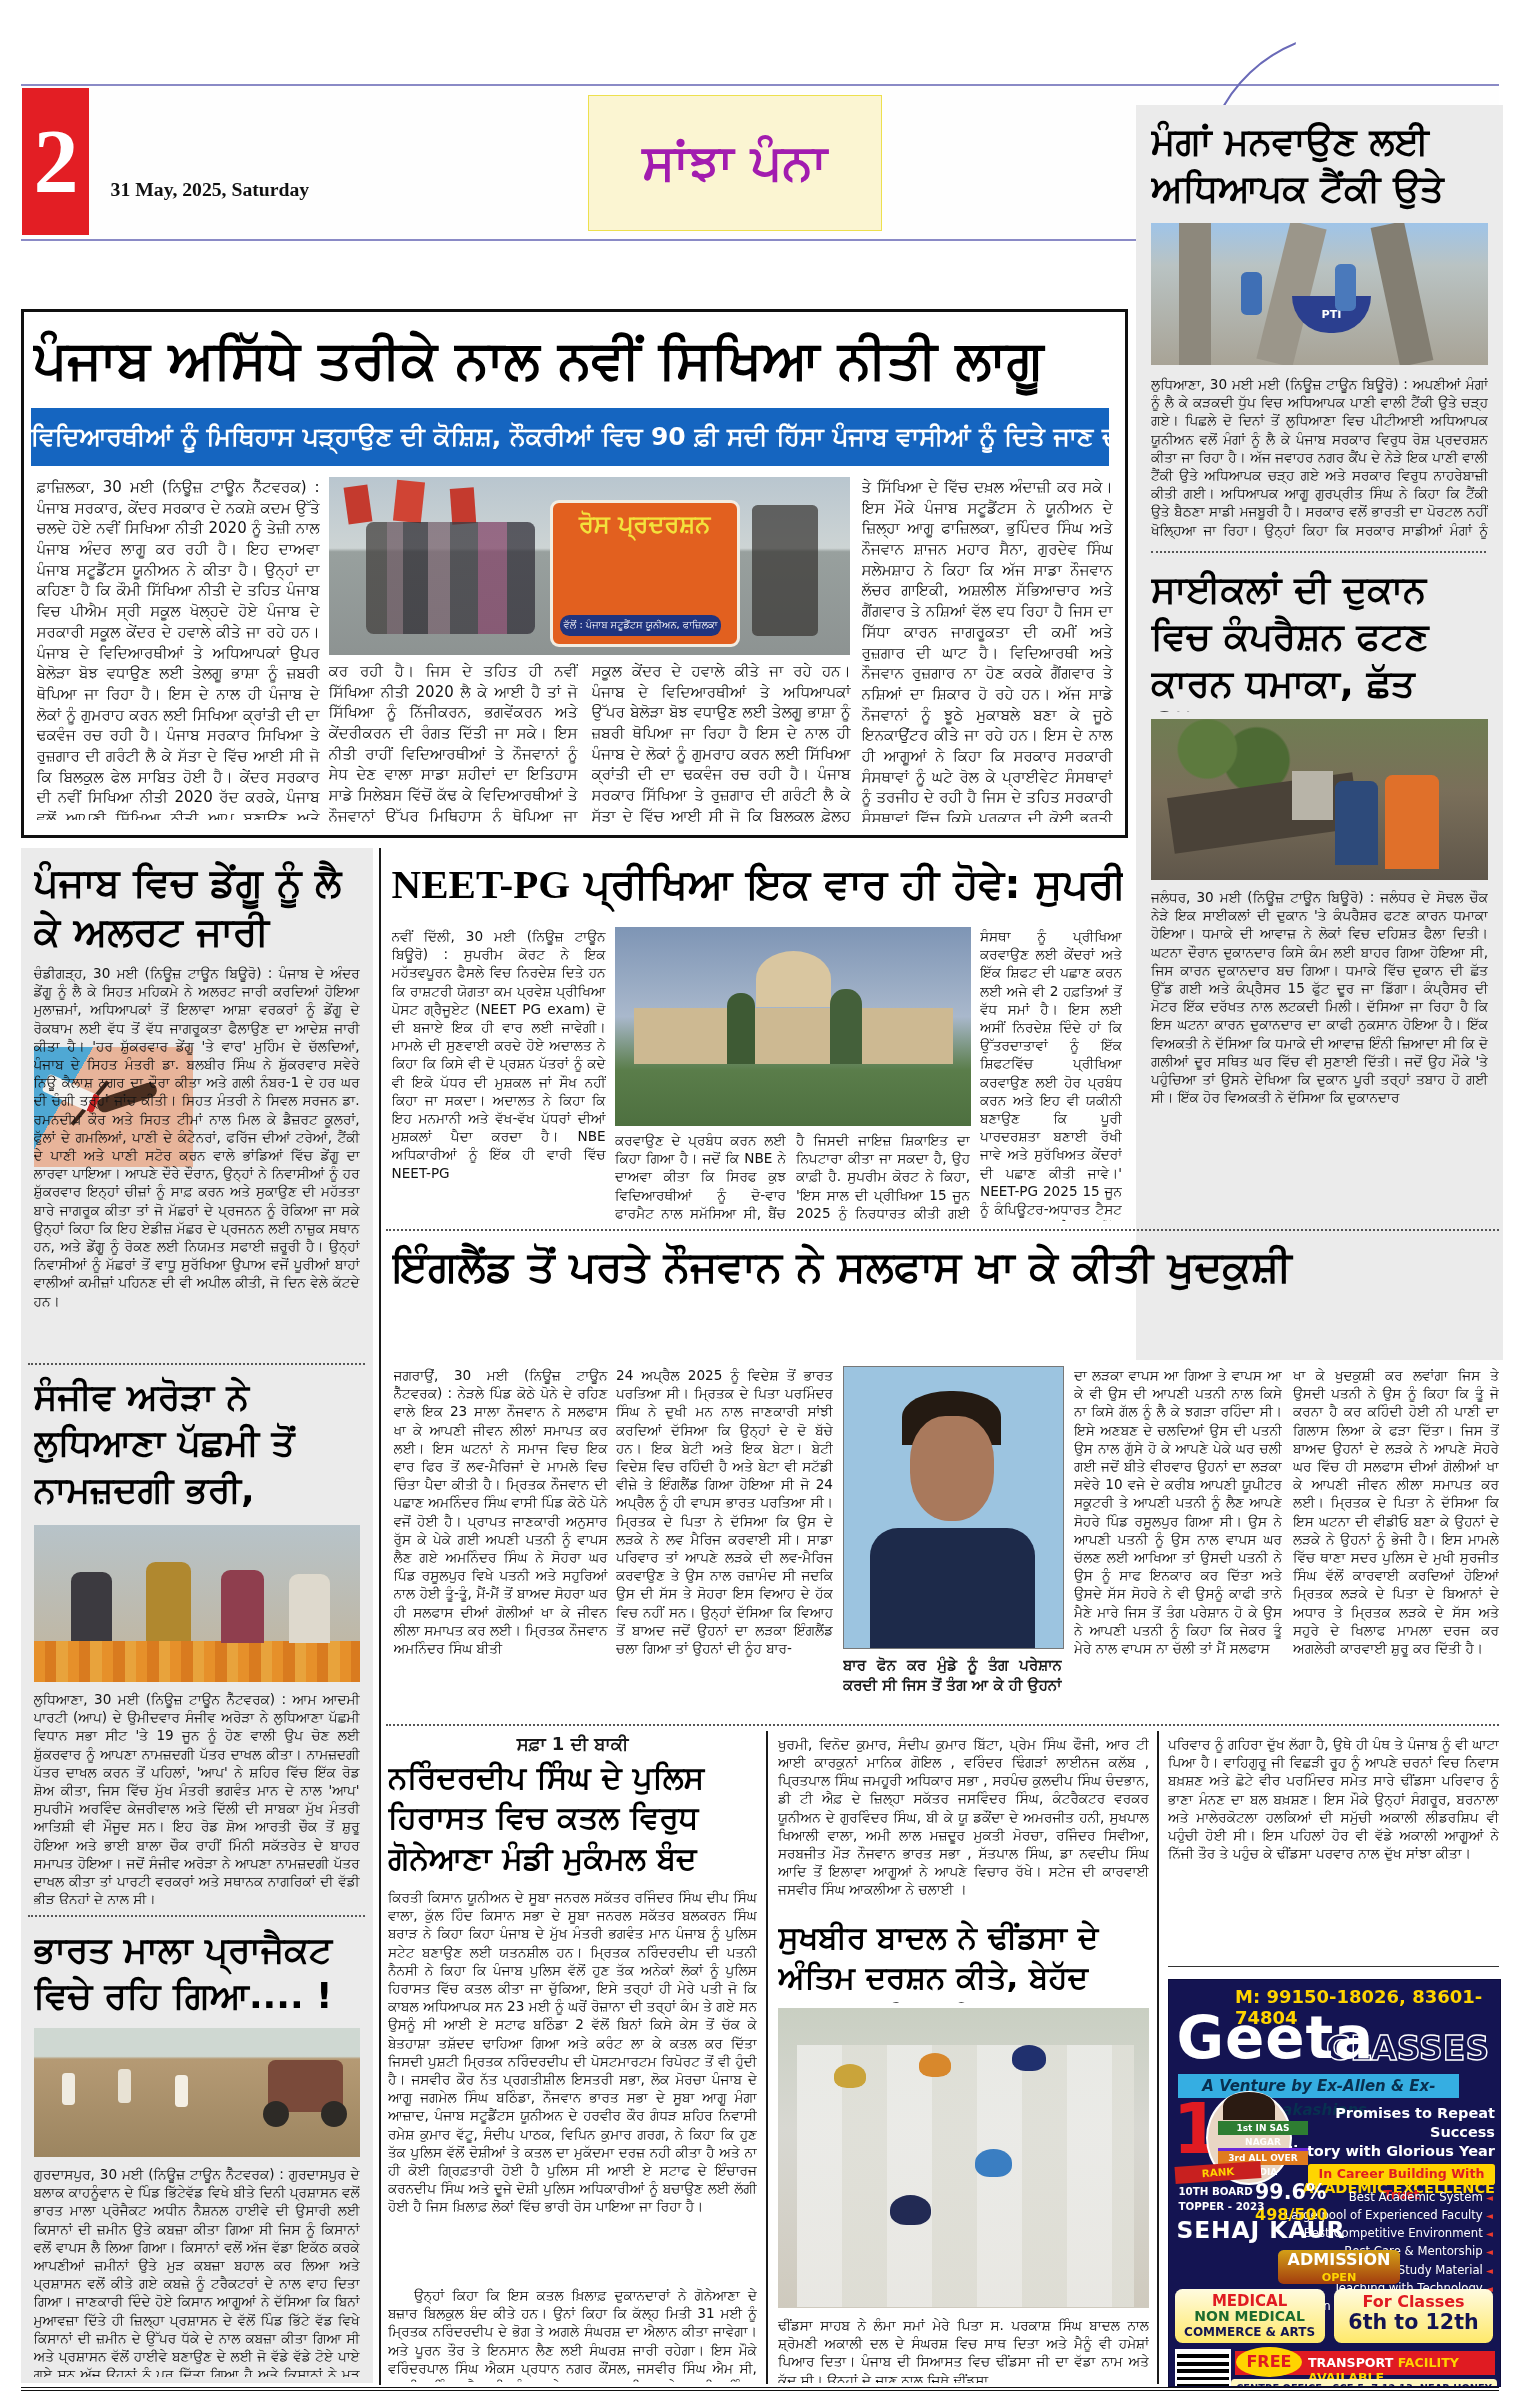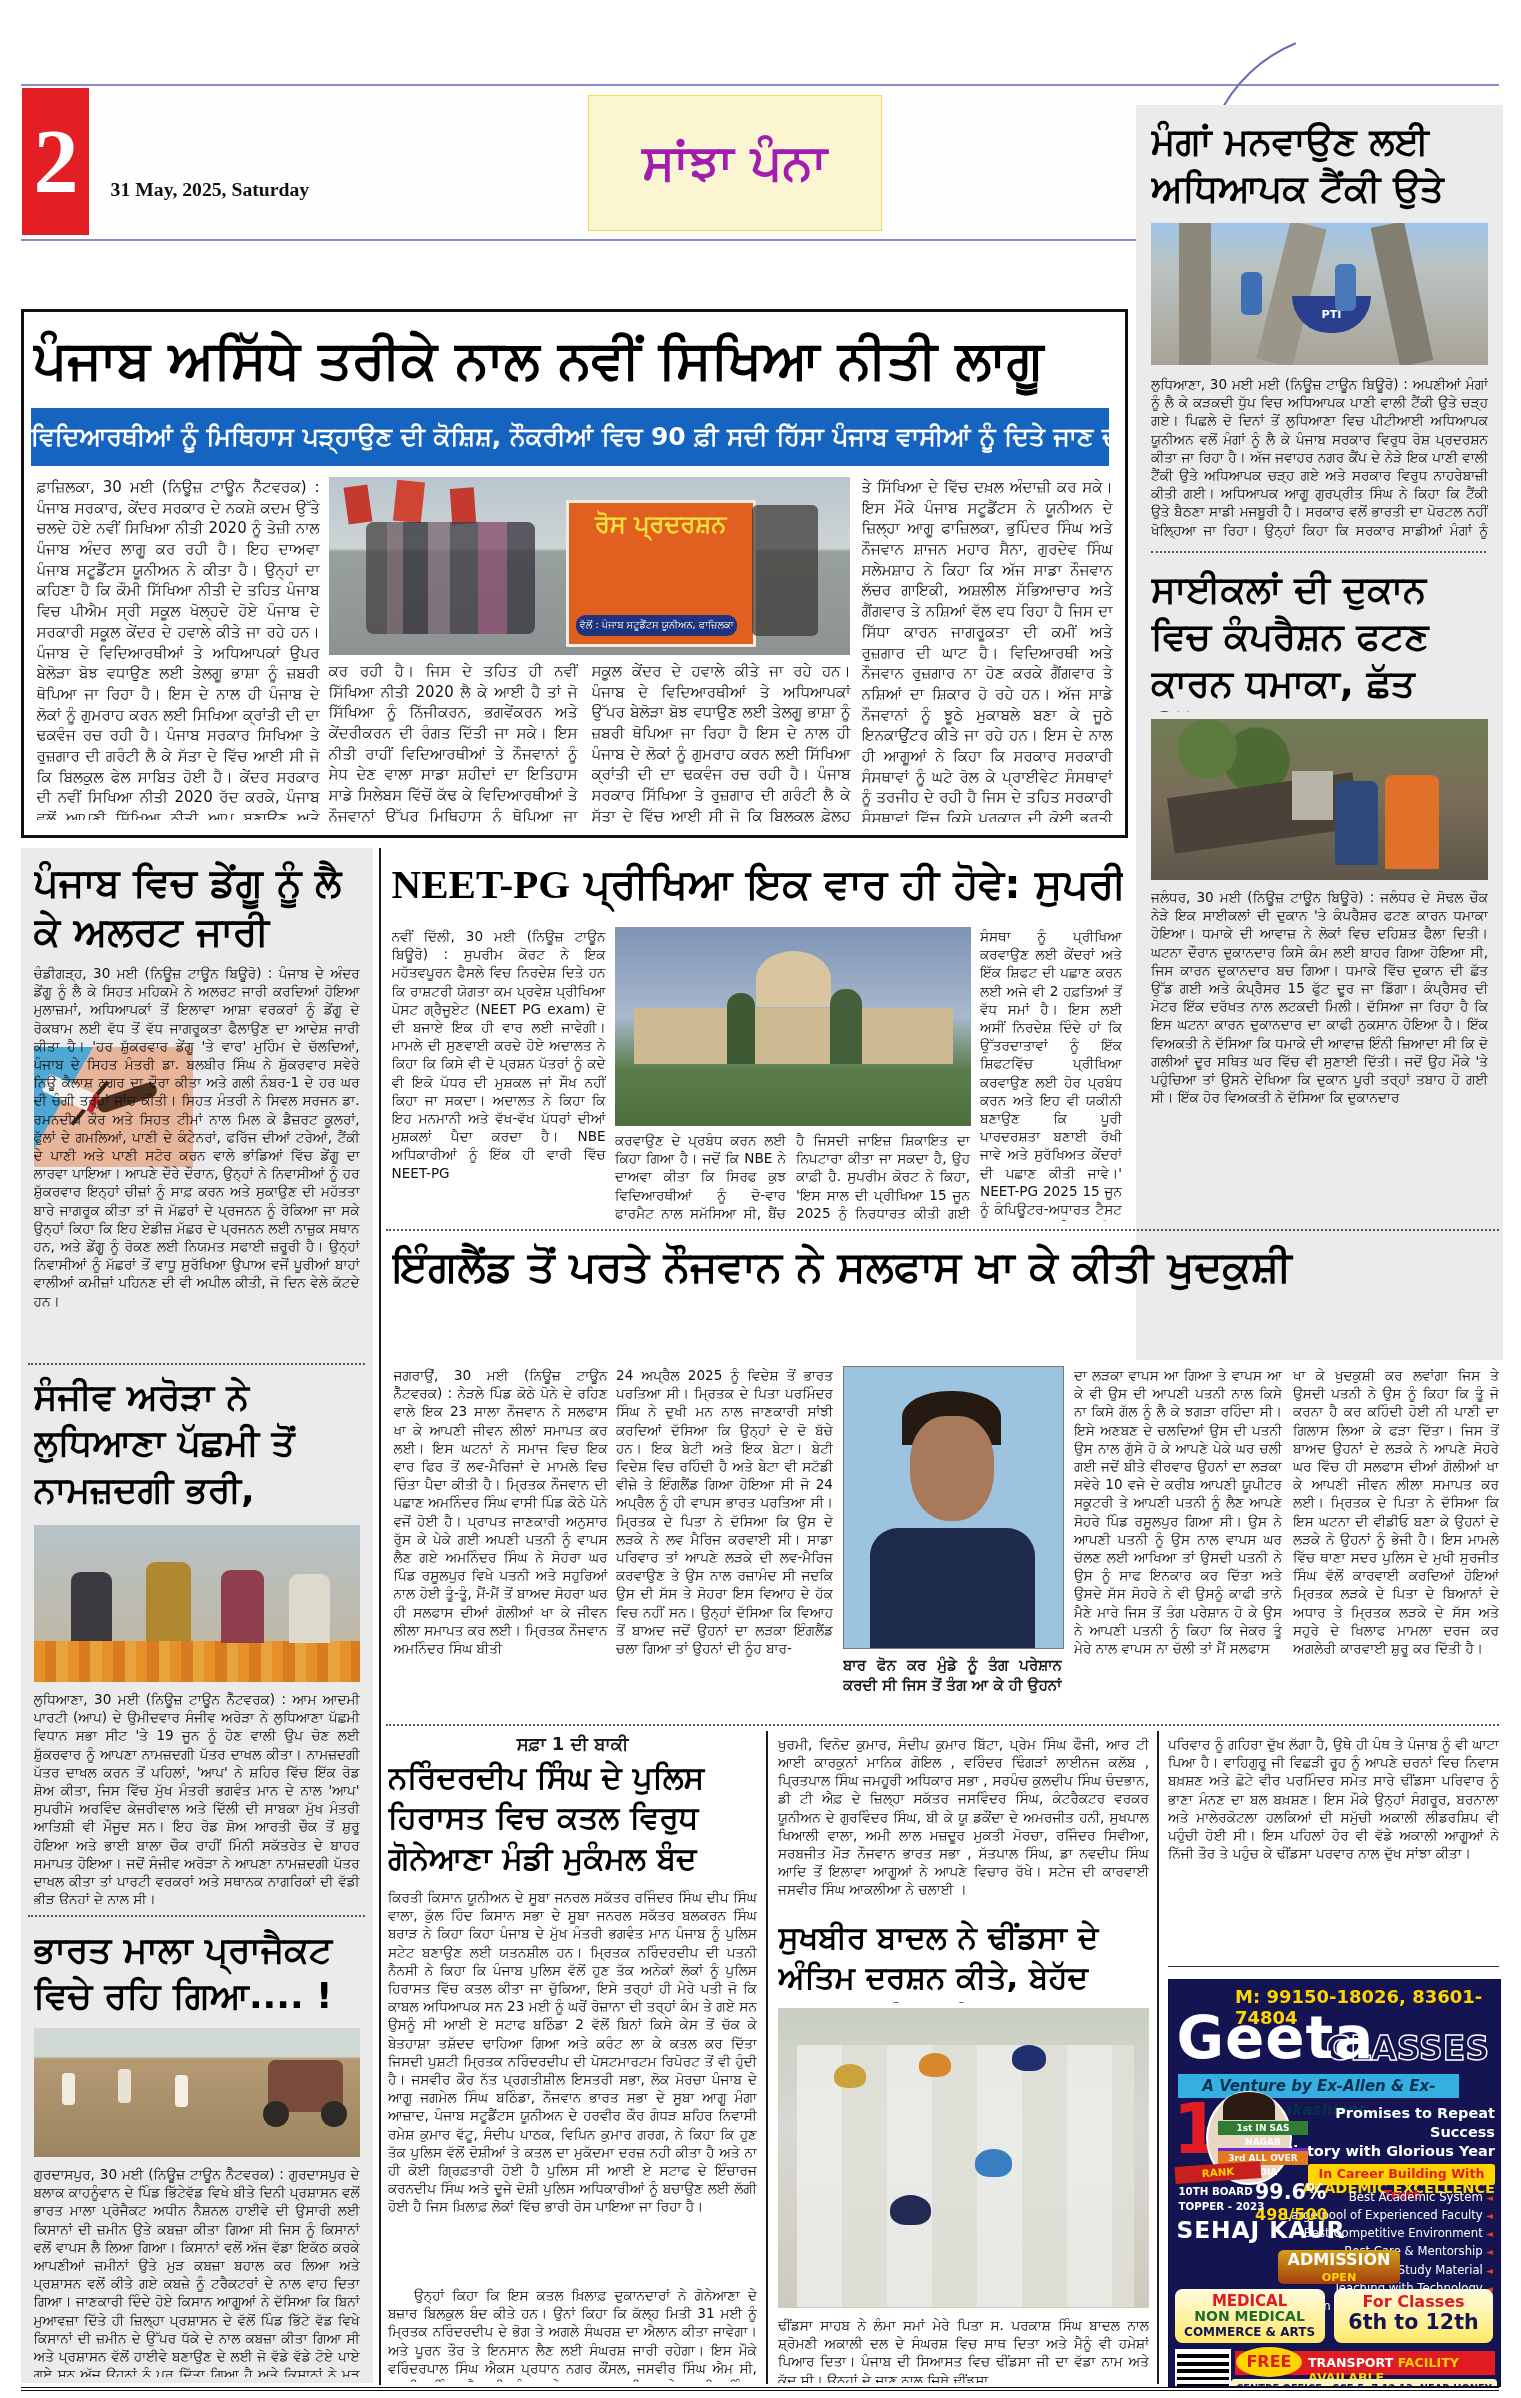--- a/index.html
+++ b/index.html
@@ -106,21 +106,21 @@
 
   <section class="abs lead-box">
     <div class="abs lead-hl nowrap hl">ਪੰਜਾਬ ਅਸਿੱਧੇ ਤਰੀਕੇ ਨਾਲ ਨਵੀਂ ਸਿਖਿਆ ਨੀਤੀ ਲਾਗੂ</div>
     <div class="abs lead-sub">ਵਿਦਿਆਰਥੀਆਂ ਨੂੰ ਮਿਥਿਹਾਸ ਪੜ੍ਹਾਉਣ ਦੀ ਕੋਸ਼ਿਸ਼, ਨੌਕਰੀਆਂ ਵਿਚ 90 ਫ਼ੀ ਸਦੀ ਹਿੱਸਾ ਪੰਜਾਬ ਵਾਸੀਆਂ ਨੂੰ ਦਿਤੇ ਜਾਣ ਦੀ ਮੰਗ</div>
     <div class="abs body-txt" style="left:13px;top:165px;width:283px;height:343px;">ਫ਼ਾਜ਼ਿਲਕਾ, 30 ਮਈ (ਨਿਊਜ਼ ਟਾਊਨ ਨੈੱਟਵਰਕ) : ਪੰਜਾਬ ਸਰਕਾਰ, ਕੇਂਦਰ ਸਰਕਾਰ ਦੇ ਨਕਸ਼ੇ ਕਦਮ ਉੱਤੇ ਚਲਦੇ ਹੋਏ ਨਵੀਂ ਸਿਖਿਆ ਨੀਤੀ 2020 ਨੂੰ ਤੇਜ਼ੀ ਨਾਲ ਪੰਜਾਬ ਅੰਦਰ ਲਾਗੂ ਕਰ ਰਹੀ ਹੈ। ਇਹ ਦਾਅਵਾ ਪੰਜਾਬ ਸਟੂਡੈਂਟਸ ਯੂਨੀਅਨ ਨੇ ਕੀਤਾ ਹੈ। ਉਨ੍ਹਾਂ ਦਾ ਕਹਿਣਾ ਹੈ ਕਿ ਕੌਮੀ ਸਿੱਖਿਆ ਨੀਤੀ ਦੇ ਤਹਿਤ ਪੰਜਾਬ ਵਿਚ ਪੀਐਮ ਸ੍ਰੀ ਸਕੂਲ ਖੋਲ੍ਹਦੇ ਹੋਏ ਪੰਜਾਬ ਦੇ ਸਰਕਾਰੀ ਸਕੂਲ ਕੇਂਦਰ ਦੇ ਹਵਾਲੇ ਕੀਤੇ ਜਾ ਰਹੇ ਹਨ। ਪੰਜਾਬ ਦੇ ਵਿਦਿਆਰਥੀਆਂ ਤੇ ਅਧਿਆਪਕਾਂ ਉਪਰ ਬੇਲੋੜਾ ਬੋਝ ਵਧਾਉਣ ਲਈ ਤੇਲਗੂ ਭਾਸ਼ਾ ਨੂੰ ਜ਼ਬਰੀ ਥੋਪਿਆ ਜਾ ਰਿਹਾ ਹੈ। ਇਸ ਦੇ ਨਾਲ ਹੀ ਪੰਜਾਬ ਦੇ ਲੋਕਾਂ ਨੂੰ ਗੁਮਰਾਹ ਕਰਨ ਲਈ ਸਿਖਿਆ ਕ੍ਰਾਂਤੀ ਦੀ ਦਾ ਢਕਵੰਜ ਰਚ ਰਹੀ ਹੈ। ਪੰਜਾਬ ਸਰਕਾਰ ਸਿਖਿਆ ਤੇ ਰੁਜ਼ਗਾਰ ਦੀ ਗਰੰਟੀ ਲੈ ਕੇ ਸੱਤਾ ਦੇ ਵਿੱਚ ਆਈ ਸੀ ਜੋ ਕਿ ਬਿਲਕੁਲ ਫੇਲ ਸਾਬਿਤ ਹੋਈ ਹੈ। ਕੇਂਦਰ ਸਰਕਾਰ ਦੀ ਨਵੀਂ ਸਿਖਿਆ ਨੀਤੀ 2020 ਰੱਦ ਕਰਕੇ, ਪੰਜਾਬ ਵਲੋਂ ਆਪਣੀ ਸਿੱਖਿਆ ਨੀਤੀ ਆਪ ਬਣਾਉਣ ਅਤੇ ਰੁਜ਼ਗਾਰ ਦੇ ਨਵੇਂ ਮੌਕੇ ਪੈਦਾ ਕਰਕੇ ਪੰਜਾਬ ਵਾਸੀਆਂ ਲਈ ਨੌਕਰੀਆਂ ਵਿੱਚ 90 ਫ਼ੀ ਸਦੀ ਰਾਖਵਾਂਕਰਨ ਦੇਣ ਦੀ ਮੰਗ ਨੂੰ ਲੈ ਕੇ ਪੰਜਾਬ ਸਟੂਡੈਂਟਸ ਯੂਨੀਅਨ ਵਲੋਂ ਫ਼ਾਜ਼ਿਲਕਾ ਡੀ ਸੀ ਦਫ਼ਤਰ ਸਾਹਮਣੇ ਰੋਸ ਪ੍ਰਦਰਸ਼ਨ ਕੀਤਾ ਗਿਆ ਜਿਸ ਵਿਚ ਫ਼ਾਜ਼ਿਲਕਾ ਦੇ ਵੱਖ-ਵੱਖ ਪਿੰਡਾਂ ਦੇ ਵਿਦਿਆਰਥੀਆਂ ਅਤੇ ਨੌਜਵਾਨਾਂ ਨੇ ਸਿੱਖਿਆ ਅਤੇ ਰੁਜ਼ਗਾਰ ਦੇ ਹੱਲ ਦੀ ਮੰਗ ਕੀਤੀ। ਇਸ ਮੌਕੇ ਜਾਣਕਾਰੀ ਦਿੰਦੇ ਹੋਏ ਪੰਜਾਬ ਸਟੂਡੈਂਟਸ ਯੂਨੀਅਨ ਦੇ ਜ਼ਿਲ੍ਹਾ ਪ੍ਰਧਾਨ ਕਮਲਜੀਤ ਮਹਾਰਖੀਵਾ, ਸਕੱਤਰ ਮਮਤਾ ਲਾਧੂਕਾ, ਜ਼ਿਲ੍ਹਾ ਆਗੂ ਦਿਲਕਰਨ ਰਤਨਪੁਰਾ ਨੇ ਕਿਹਾ ਕਿ ਕੇਂਦਰ ਸਰਕਾਰ ਜਦੋਂ ਦੀ ਸੱਤਾ ਵਿੱਚ ਆਈ</div>
     <div class="ph" style="left:305px;top:165px;width:521px;height:178px;background:linear-gradient(180deg,#b9c6cf 0%,#cdd4d4 40%,#98a09e 42%,#8d9392 100%);">
       <div class="pd" style="left:17px;top:9.4px;width:24px;height:37px;background:#c43a2e;transform:rotate(-8deg);"></div>
       <div class="pd" style="left:66px;top:3.7px;width:28px;height:41px;background:#d04434;transform:rotate(6deg);"></div>
       <div class="pd" style="left:122px;top:11.2px;width:24px;height:36px;background:#c43a2e;transform:rotate(-4deg);"></div>
       <div class="pd" style="left:37px;top:45px;width:169px;height:112px;background:linear-gradient(90deg,#44413f 0 20.6px,#6d5a63 20.6px 37px,#2f2d33 37px 62px,#7a6570 62px 84px,#3c3a40 84px 112px,#84476a 112px 141px,#33313a 141px 169px);opacity:.75;border-radius:7.5px;"></div>
-      <div class="pd" style="left:221px;top:22.5px;width:184px;height:141px;background:#e2601f;border:3.7px solid #f2ede2;border-radius:1px;margin-left:16px;">
+      <div class="pd" style="left:221px;top:22.5px;width:184px;height:141px;background:#e2601f;border:3.7px solid #f2ede2;border-radius:9px;">
         <div style="color:#f3e23c;font-weight:800;font-size:24px;text-align:center;margin-top:7.5px;">ਰੋਸ ਪ੍ਰਦਰਸ਼ਨ</div>
         <div style="position:absolute;left:7.5px;bottom:7.5px;width:161px;height:20.6px;background:#20347e;color:#fff;font-size:9.8px;text-align:center;line-height:20.6px;border-radius:9.4px;overflow:hidden;white-space:nowrap;">ਵੱਲੋਂ : ਪੰਜਾਬ ਸਟੂਡੈਂਟਸ ਯੂਨੀਅਨ, ਫਾਜ਼ਿਲਕਾ</div>
       </div>
       <div class="pd" style="left:423px;top:28px;width:66px;height:131px;background:#35322f;border-radius:5.6px;opacity:.7;"></div>
     </div>
     <div class="abs body-txt" style="left:305px;top:349px;width:249px;height:161px;">ਕਰ ਰਹੀ ਹੈ। ਜਿਸ ਦੇ ਤਹਿਤ ਹੀ ਨਵੀਂ ਸਿੱਖਿਆ ਨੀਤੀ 2020 ਲੈ ਕੇ ਆਈ ਹੈ ਤਾਂ ਜੋ ਸਿੱਖਿਆ ਨੂੰ ਨਿੱਜੀਕਰਨ, ਭਗਵੇਂਕਰਨ ਅਤੇ ਕੇਂਦਰੀਕਰਨ ਦੀ ਰੰਗਤ ਦਿੱਤੀ ਜਾ ਸਕੇ। ਇਸ ਨੀਤੀ ਰਾਹੀਂ ਵਿਦਿਆਰਥੀਆਂ ਤੇ ਨੌਜਵਾਨਾਂ ਨੂੰ ਸੇਧ ਦੇਣ ਵਾਲਾ ਸਾਡਾ ਸ਼ਹੀਦਾਂ ਦਾ ਇਤਿਹਾਸ ਸਾਡੇ ਸਿਲੇਬਸ ਵਿੱਚੋਂ ਕੱਢ ਕੇ ਵਿਦਿਆਰਥੀਆਂ ਤੇ ਨੌਜਵਾਨਾਂ ਉੱਪਰ ਮਿਥਿਹਾਸ ਨੂੰ ਥੋਪਿਆ ਜਾ ਰਿਹਾ ਹੈ। ਜਿਸ ਦੇ ਸਿੱਟੇ ਆਉਣ ਵਾਲੇ ਸਮੇਂ ਚ ਮਾੜੇ ਨਿਕਲਣਗੇ। ਕੇਂਦਰ ਸਰਕਾਰ ਦੇ ਨਕਸ਼ੇ ਕਦਮ ਤੇ ਚੱਲਦੇ ਹੋਏ ਪੰਜਾਬ ਸਰਕਾਰ ਵੀ ਨਵੀਂ ਸਿੱਖਿਆ ਨੀਤੀ 2020 ਨੂੰ ਤੇਜ਼ੀ ਨਾਲ ਪੰਜਾਬ ਅੰਦਰ ਲਾਗੂ ਕਰ ਰਹੀ ਹੈ ਜਿਸ ਤਹਿਤ ਪੰਜਾਬ</div>
     <div class="abs body-txt" style="left:568px;top:349px;width:259px;height:161px;">ਸਕੂਲ ਕੇਂਦਰ ਦੇ ਹਵਾਲੇ ਕੀਤੇ ਜਾ ਰਹੇ ਹਨ। ਪੰਜਾਬ ਦੇ ਵਿਦਿਆਰਥੀਆਂ ਤੇ ਅਧਿਆਪਕਾਂ ਉੱਪਰ ਬੇਲੋੜਾ ਬੋਝ ਵਧਾਉਣ ਲਈ ਤੇਲਗੂ ਭਾਸ਼ਾ ਨੂੰ ਜ਼ਬਰੀ ਥੋਪਿਆ ਜਾ ਰਿਹਾ ਹੈ ਇਸ ਦੇ ਨਾਲ ਹੀ ਪੰਜਾਬ ਦੇ ਲੋਕਾਂ ਨੂੰ ਗੁਮਰਾਹ ਕਰਨ ਲਈ ਸਿੱਖਿਆ ਕ੍ਰਾਂਤੀ ਦੀ ਦਾ ਢਕਵੰਜ ਰਚ ਰਹੀ ਹੈ। ਪੰਜਾਬ ਸਰਕਾਰ ਸਿੱਖਿਆ ਤੇ ਰੁਜ਼ਗਾਰ ਦੀ ਗਰੰਟੀ ਲੈ ਕੇ ਸੱਤਾ ਦੇ ਵਿੱਚ ਆਈ ਸੀ ਜੋ ਕਿ ਬਿਲਕੁਲ ਫ਼ੇਲ੍ਹ ਸਾਬਤ ਹੋਈ ਹੈ। ਇਸ ਦੇ ਨਾਲ ਹੀ ਆਗੂਆਂ ਨੇ ਇਹ ਵੀ ਕਿਹਾ ਕਿ ਨਵੀਂ ਸਿੱਖਿਆ ਨੀਤੀ 2020 ਸਾਡੇ ਸੰਵਿਧਾਨਿਕ ਅਧਿਕਾਰਾਂ ਦਾ ਵੀ ਘਾਣ ਹੈ, ਸਿੱਖਿਆ ਜੋ ਕਿ ਰਾਜਾਂ ਦਾ ਵਿਸ਼ਾ ਸੀ ਕੇਂਦਰ ਸਰਕਾਰ ਇਸ ਨੂੰ</div>
     <div class="abs body-txt" style="left:838px;top:165px;width:251px;height:345px;">ਤੇ ਸਿੱਖਿਆ ਦੇ ਵਿੱਚ ਦਖ਼ਲ ਅੰਦਾਜ਼ੀ ਕਰ ਸਕੇ। ਇਸ ਮੌਕੇ ਪੰਜਾਬ ਸਟੂਡੈਂਟਸ ਨੇ ਯੂਨੀਅਨ ਦੇ ਜ਼ਿਲ੍ਹਾ ਆਗੂ ਫਾਜ਼ਿਲਕਾ, ਭੁਪਿੰਦਰ ਸਿੰਘ ਅਤੇ ਨੌਜਵਾਨ ਸ਼ਾਜਨ ਮਹਾਰ ਸੈਨਾ, ਗੁਰਦੇਵ ਸਿੰਘ ਸਲੇਮਸ਼ਾਹ ਨੇ ਕਿਹਾ ਕਿ ਅੱਜ ਸਾਡਾ ਨੌਜਵਾਨ ਲੱਚਰ ਗਾਇਕੀ, ਅਸ਼ਲੀਲ ਸੱਭਿਆਚਾਰ ਅਤੇ ਗੈਂਗਵਾਰ ਤੇ ਨਸ਼ਿਆਂ ਵੱਲ ਵਧ ਰਿਹਾ ਹੈ ਜਿਸ ਦਾ ਸਿੱਧਾ ਕਾਰਨ ਜਾਗਰੂਕਤਾ ਦੀ ਕਮੀਂ ਅਤੇ ਰੁਜ਼ਗਾਰ ਦੀ ਘਾਟ ਹੈ। ਵਿਦਿਆਰਥੀ ਅਤੇ ਨੌਜਵਾਨ ਰੁਜ਼ਗਾਰ ਨਾ ਹੋਣ ਕਰਕੇ ਗੈਂਗਵਾਰ ਤੇ ਨਸ਼ਿਆਂ ਦਾ ਸ਼ਿਕਾਰ ਹੋ ਰਹੇ ਹਨ। ਅੱਜ ਸਾਡੇ ਨੌਜਵਾਨਾਂ ਨੂੰ ਝੂਠੇ ਮੁਕਾਬਲੇ ਬਣਾ ਕੇ ਜੂਠੇ ਇਨਕਾਉਂਟਰ ਕੀਤੇ ਜਾ ਰਹੇ ਹਨ। ਇਸ ਦੇ ਨਾਲ ਹੀ ਆਗੂਆਂ ਨੇ ਕਿਹਾ ਕਿ ਸਰਕਾਰ ਸਰਕਾਰੀ ਸੰਸਥਾਵਾਂ ਨੂੰ ਘਟੇ ਰੋਲ ਕੇ ਪ੍ਰਾਈਵੇਟ ਸੰਸਥਾਵਾਂ ਨੂੰ ਤਰਜੀਹ ਦੇ ਰਹੀ ਹੈ ਜਿਸ ਦੇ ਤਹਿਤ ਸਰਕਾਰੀ ਸੰਸਥਾਵਾਂ ਵਿੱਚ ਕਿਸੇ ਪ੍ਰਕਾਰ ਦੀ ਕੋਈ ਭਰਤੀ ਨਹੀਂ ਕਰ ਰਹੀ। ਇੱਕ ਸਰਵੇ ਦੇ ਅਨੁਸਾਰ ਪੰਜਾਬ ਦੇ ਸਰਕਾਰੀ ਸੰਸਥਾਵਾਂ ਵਿਚ ਅੱਧ ਨਾਲੋਂ ਵੱਧ ਅਸਾਮੀਆਂ ਖਾਲੀ ਹਨ। ਆਗੂਆਂ ਨੇ ਨਵੀਂ ਸਿੱਖਿਆ ਨੀਤੀ 2020 ਰੱਦ ਕਰਨ, ਪੰਜਾਬ ਸਰਕਾਰ ਵੱਲੋਂ ਆਪਣੀ ਸਿੱਖਿਆ ਨੀਤੀ ਆਪ ਬਣਾਉਣ, ਰੁਜ਼ਗਾਰ ਦੇ ਨਵੇਂ ਮੌਕੇ ਪੈਦਾ ਕਰਨ ਅਤੇ ਪੰਜਾਬ ਵਾਸੀਆਂ ਲਈ ਨੌਕਰੀਆਂ ਵਿੱਚ 90% ਰਾਖਵਾਂਕਰਨ ਦੇਣ ਦੀ ਮੰਗ ਕੀਤੀ ਅਤੇ ਸਰਕਾਰ ਖ਼ਿਲਾਫ਼ ਨਾਅਰੇਬਾਜ਼ੀ ਕੀਤੀ। ਇਸ ਮੌਕੇ ਕਾਜਲ ਰਾਣੀ, ਹਰਸ਼ਦੀਪ ਕੌਰ, ਸੋਨੀਆ ਰਾਣੀ, ਰਾਣੀ, ਪ੍ਰਿਅੰਕਾ, ਸੋਮਾ, ਕਿਰਨਾਂ ਰਾਣੀ, ਛਿੰਦਰਪਾਲ, ਰਾਕੇਸ਼, ਗੁਰਪ੍ਰੀਤ ਸਿੰਘ, ਗੋਬਿੰਦ ਸਿੰਘ, ਸੰਦੀਪ ਸਿੰਘ, ਜੁਗਰਾਜ ਸਿੰਘ, ਅਮਰਜੀਤ ਸਿੰਘ, ਰਮਨ ਸਿੰਘ, ਪਰਤਾਪ ਸਿੰਘ, ਕੁਲਵੰਤ ਸਿੰਘ, ਅਕਸ਼ੇ ਤਰੋਬੜੀ, ਅਸ਼ੋਕ ਫਤਿਹਗੜ੍ਹ, ਅਤੇ ਹੋਰ ਵੀ ਆਗੂ ਹਾਜ਼ਰ ਸਨ।</div>
   </section>
 

